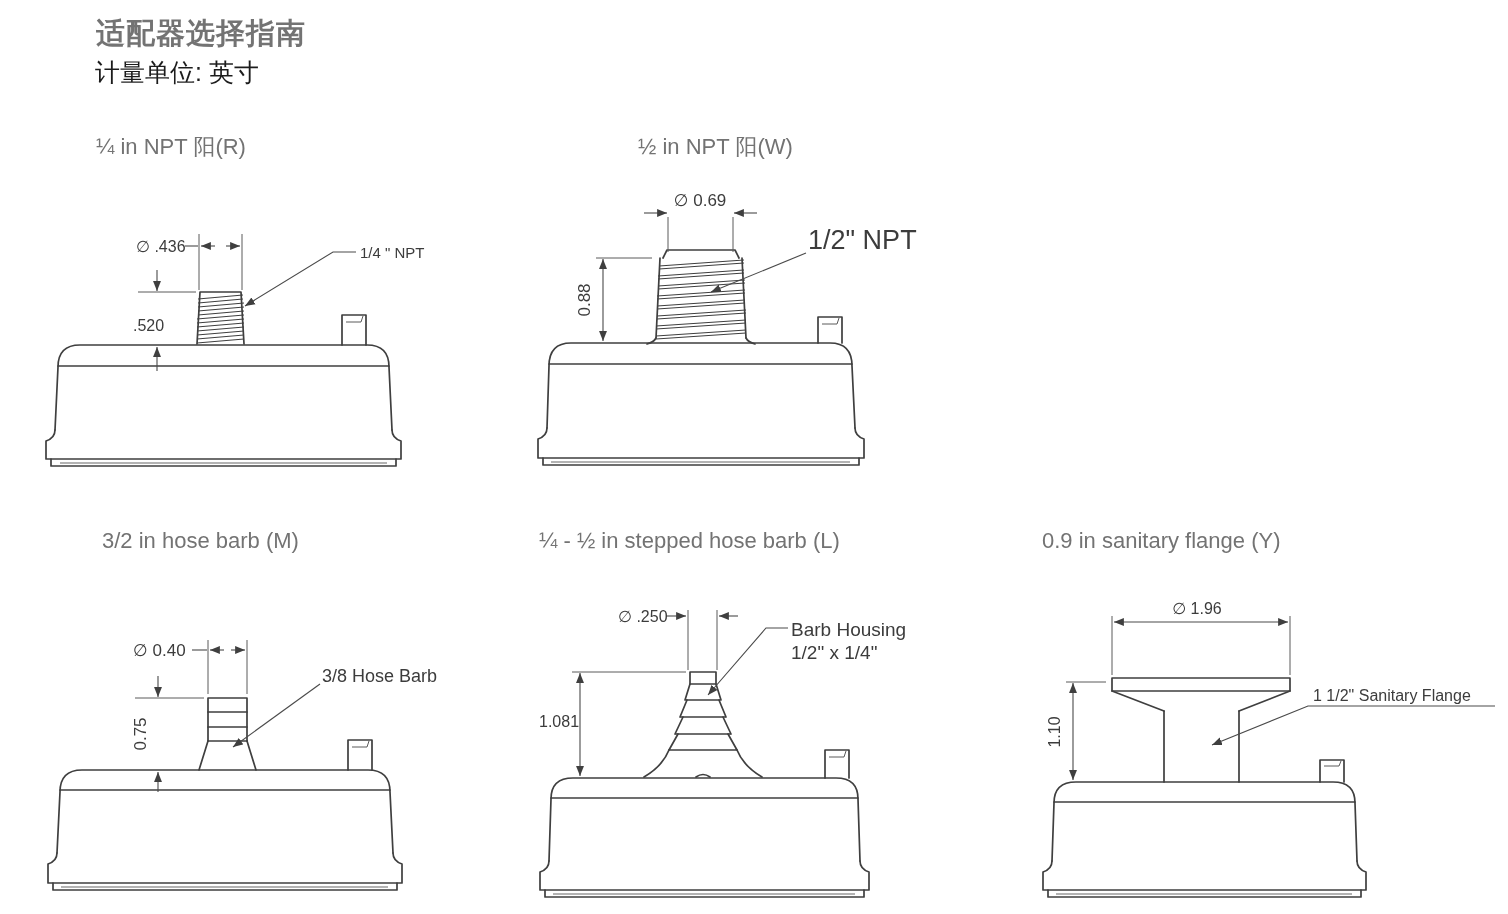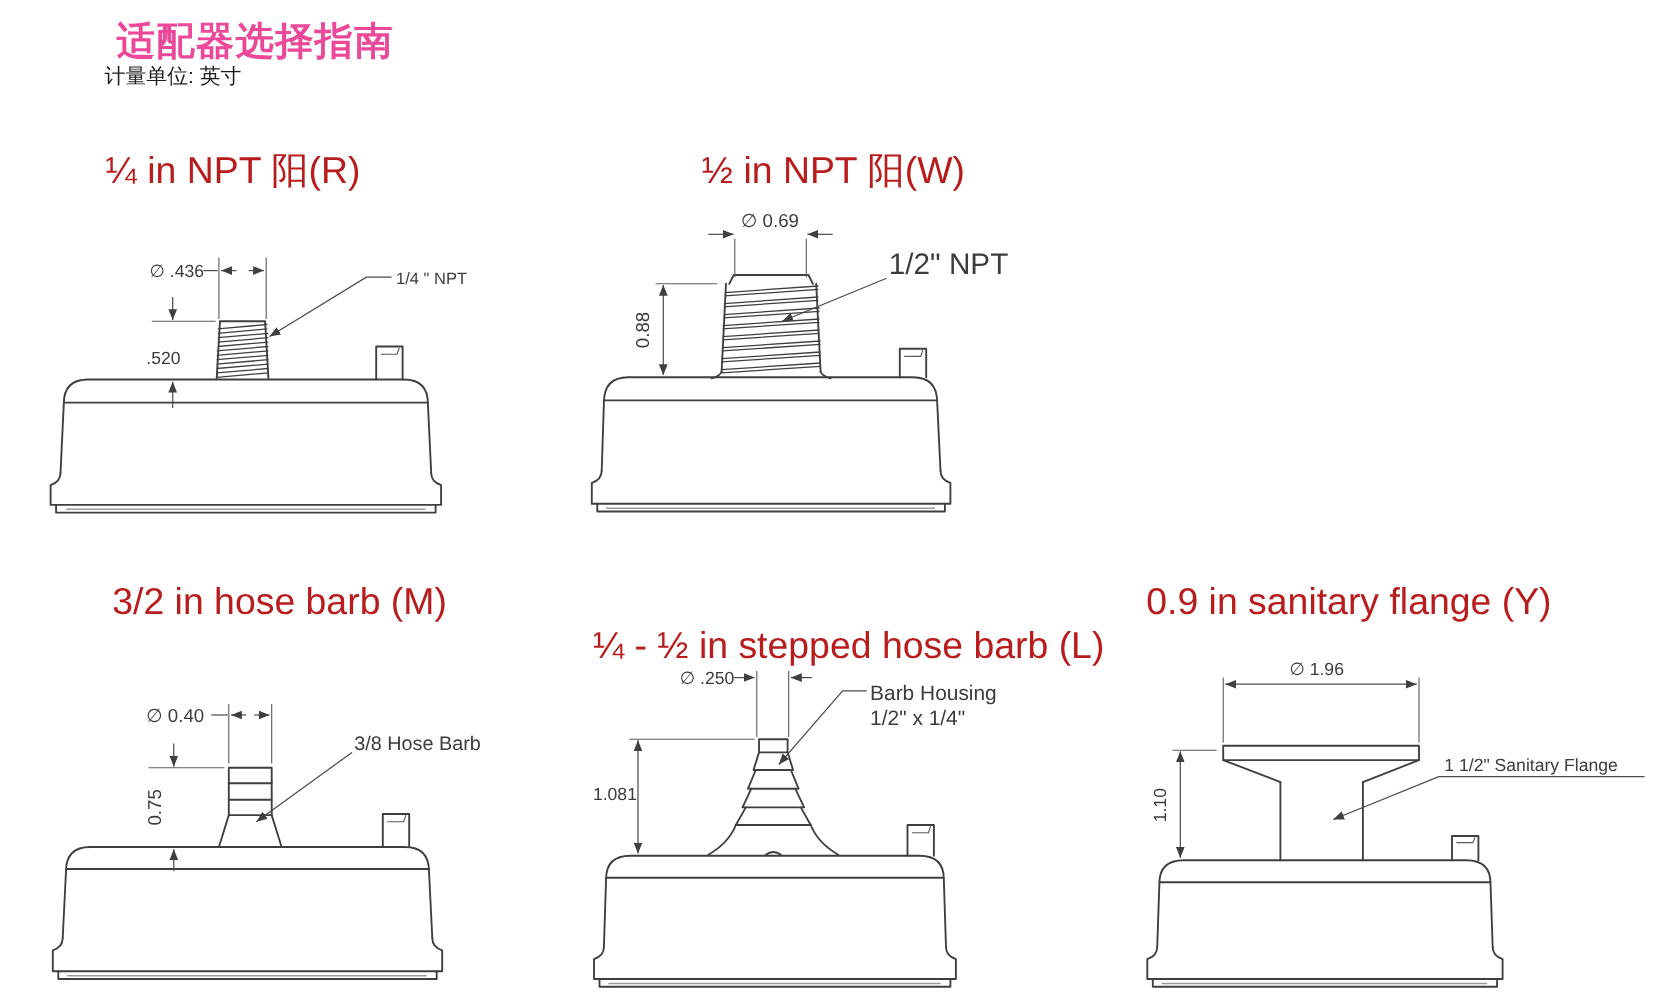--- a/index.html
+++ b/index.html
@@ -2,34 +2,34 @@
 <html><head>
 <meta charset="utf-8">
 <style>
   html,body{margin:0;padding:0;}
   body{
     width:1508px;height:914px;position:relative;overflow:hidden;
     background:#ffffff;
     font-family:"Liberation Sans","DejaVu Sans",sans-serif;
   }
   .page-title{
-    position:absolute;left:106px;top:14px;
-    font-size:35px;font-weight:bold;color:#ec4899;letter-spacing:1px;
+    position:absolute;left:96px;top:14px;
+    font-size:29px;font-weight:bold;color:#737373;letter-spacing:1px;
   }
   .page-subtitle{
     position:absolute;left:95px;top:56px;
-    font-size:19px;color:#1c1c1c;
+    font-size:25px;color:#1c1c1c;
   }
   .heading{
-    position:absolute;font-size:34px;color:#b91c1c;white-space:nowrap;
+    position:absolute;font-size:22px;color:#737373;white-space:nowrap;
   }
   #h-R{left:96px;top:132px;}
   #h-W{left:594px;top:132px;margin-left:44px;}
   #h-M{left:102px;top:528px;}
-  #h-L{left:539px;top:528px;margin-top:40px;}
+  #h-L{left:539px;top:528px;}
   #h-Y{left:1042px;top:528px;}
   svg.canvas{position:absolute;left:0;top:0;}
   .outline{fill:none;stroke:#3f3f3f;stroke-width:1.7;stroke-linejoin:round;stroke-linecap:round;}
   .thin{fill:none;stroke:#5a5a5a;stroke-width:1;}
   .dim{fill:none;stroke:#4a4a4a;stroke-width:1.1;}
   .hatch{fill:none;stroke:#3f3f3f;stroke-width:1.15;}
   .shadow{fill:none;stroke:#9a9a9a;stroke-width:1.4;}
   text.dimtext{fill:#3c3c3c;}
 </style>
 </head>

